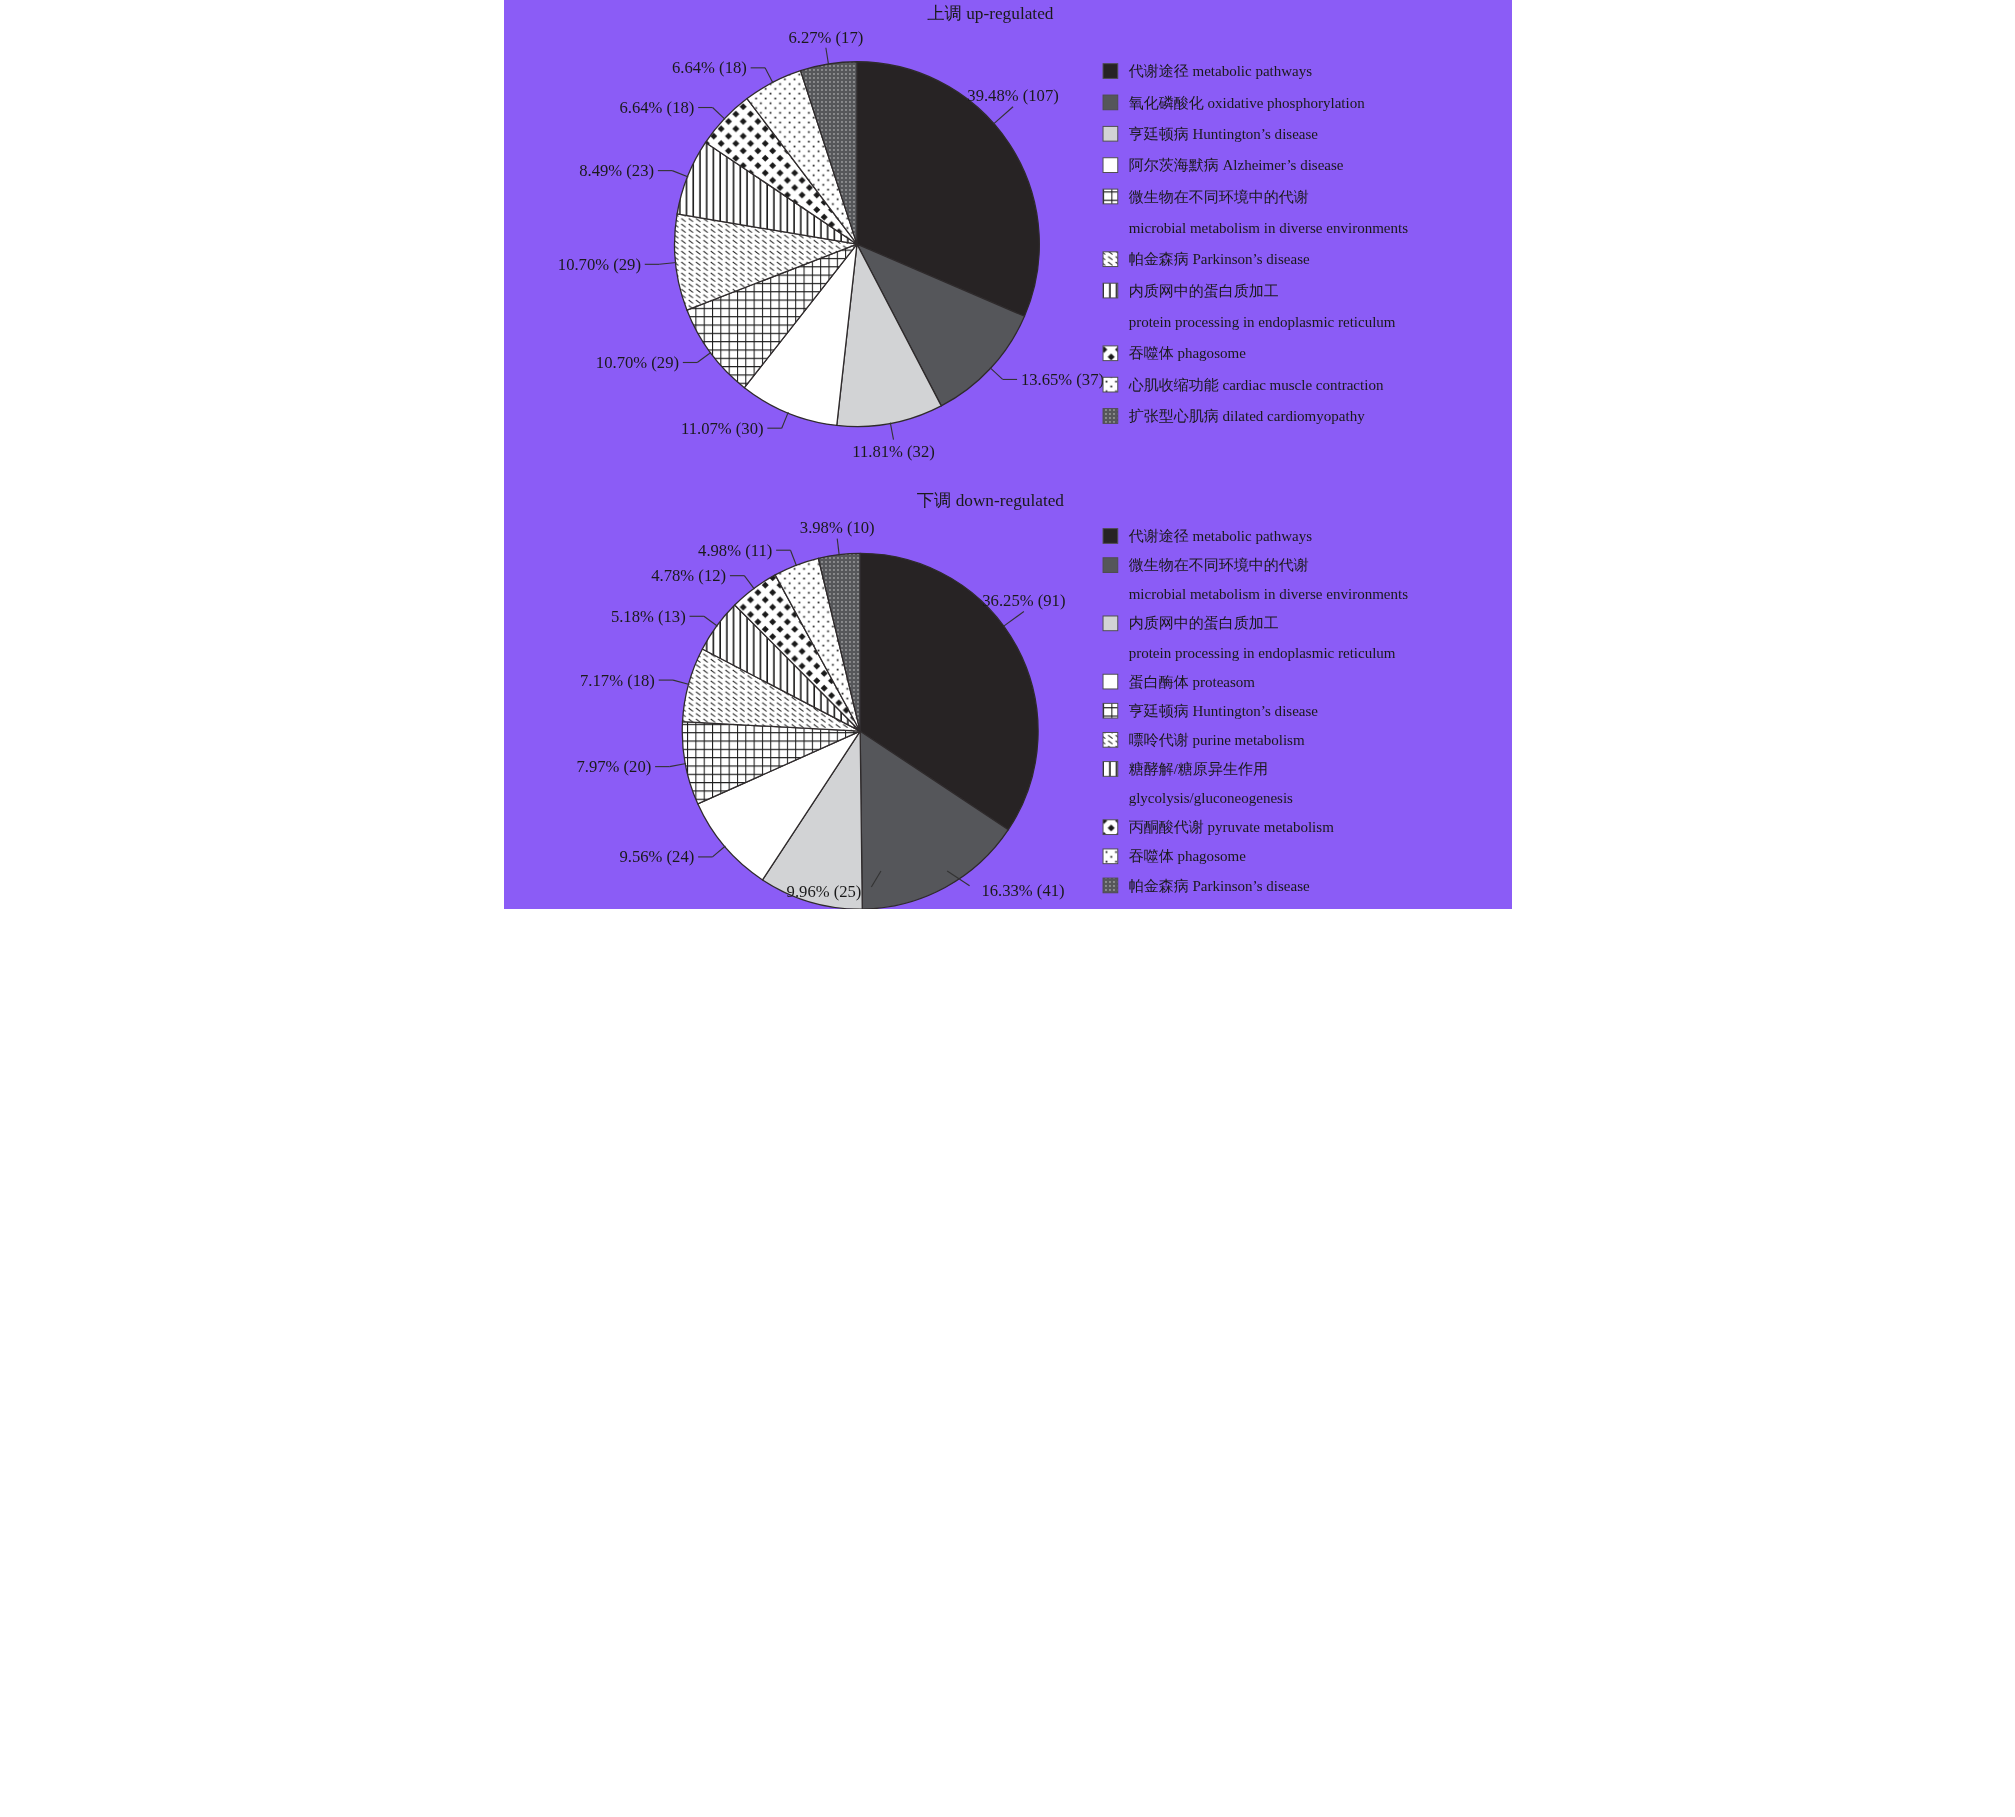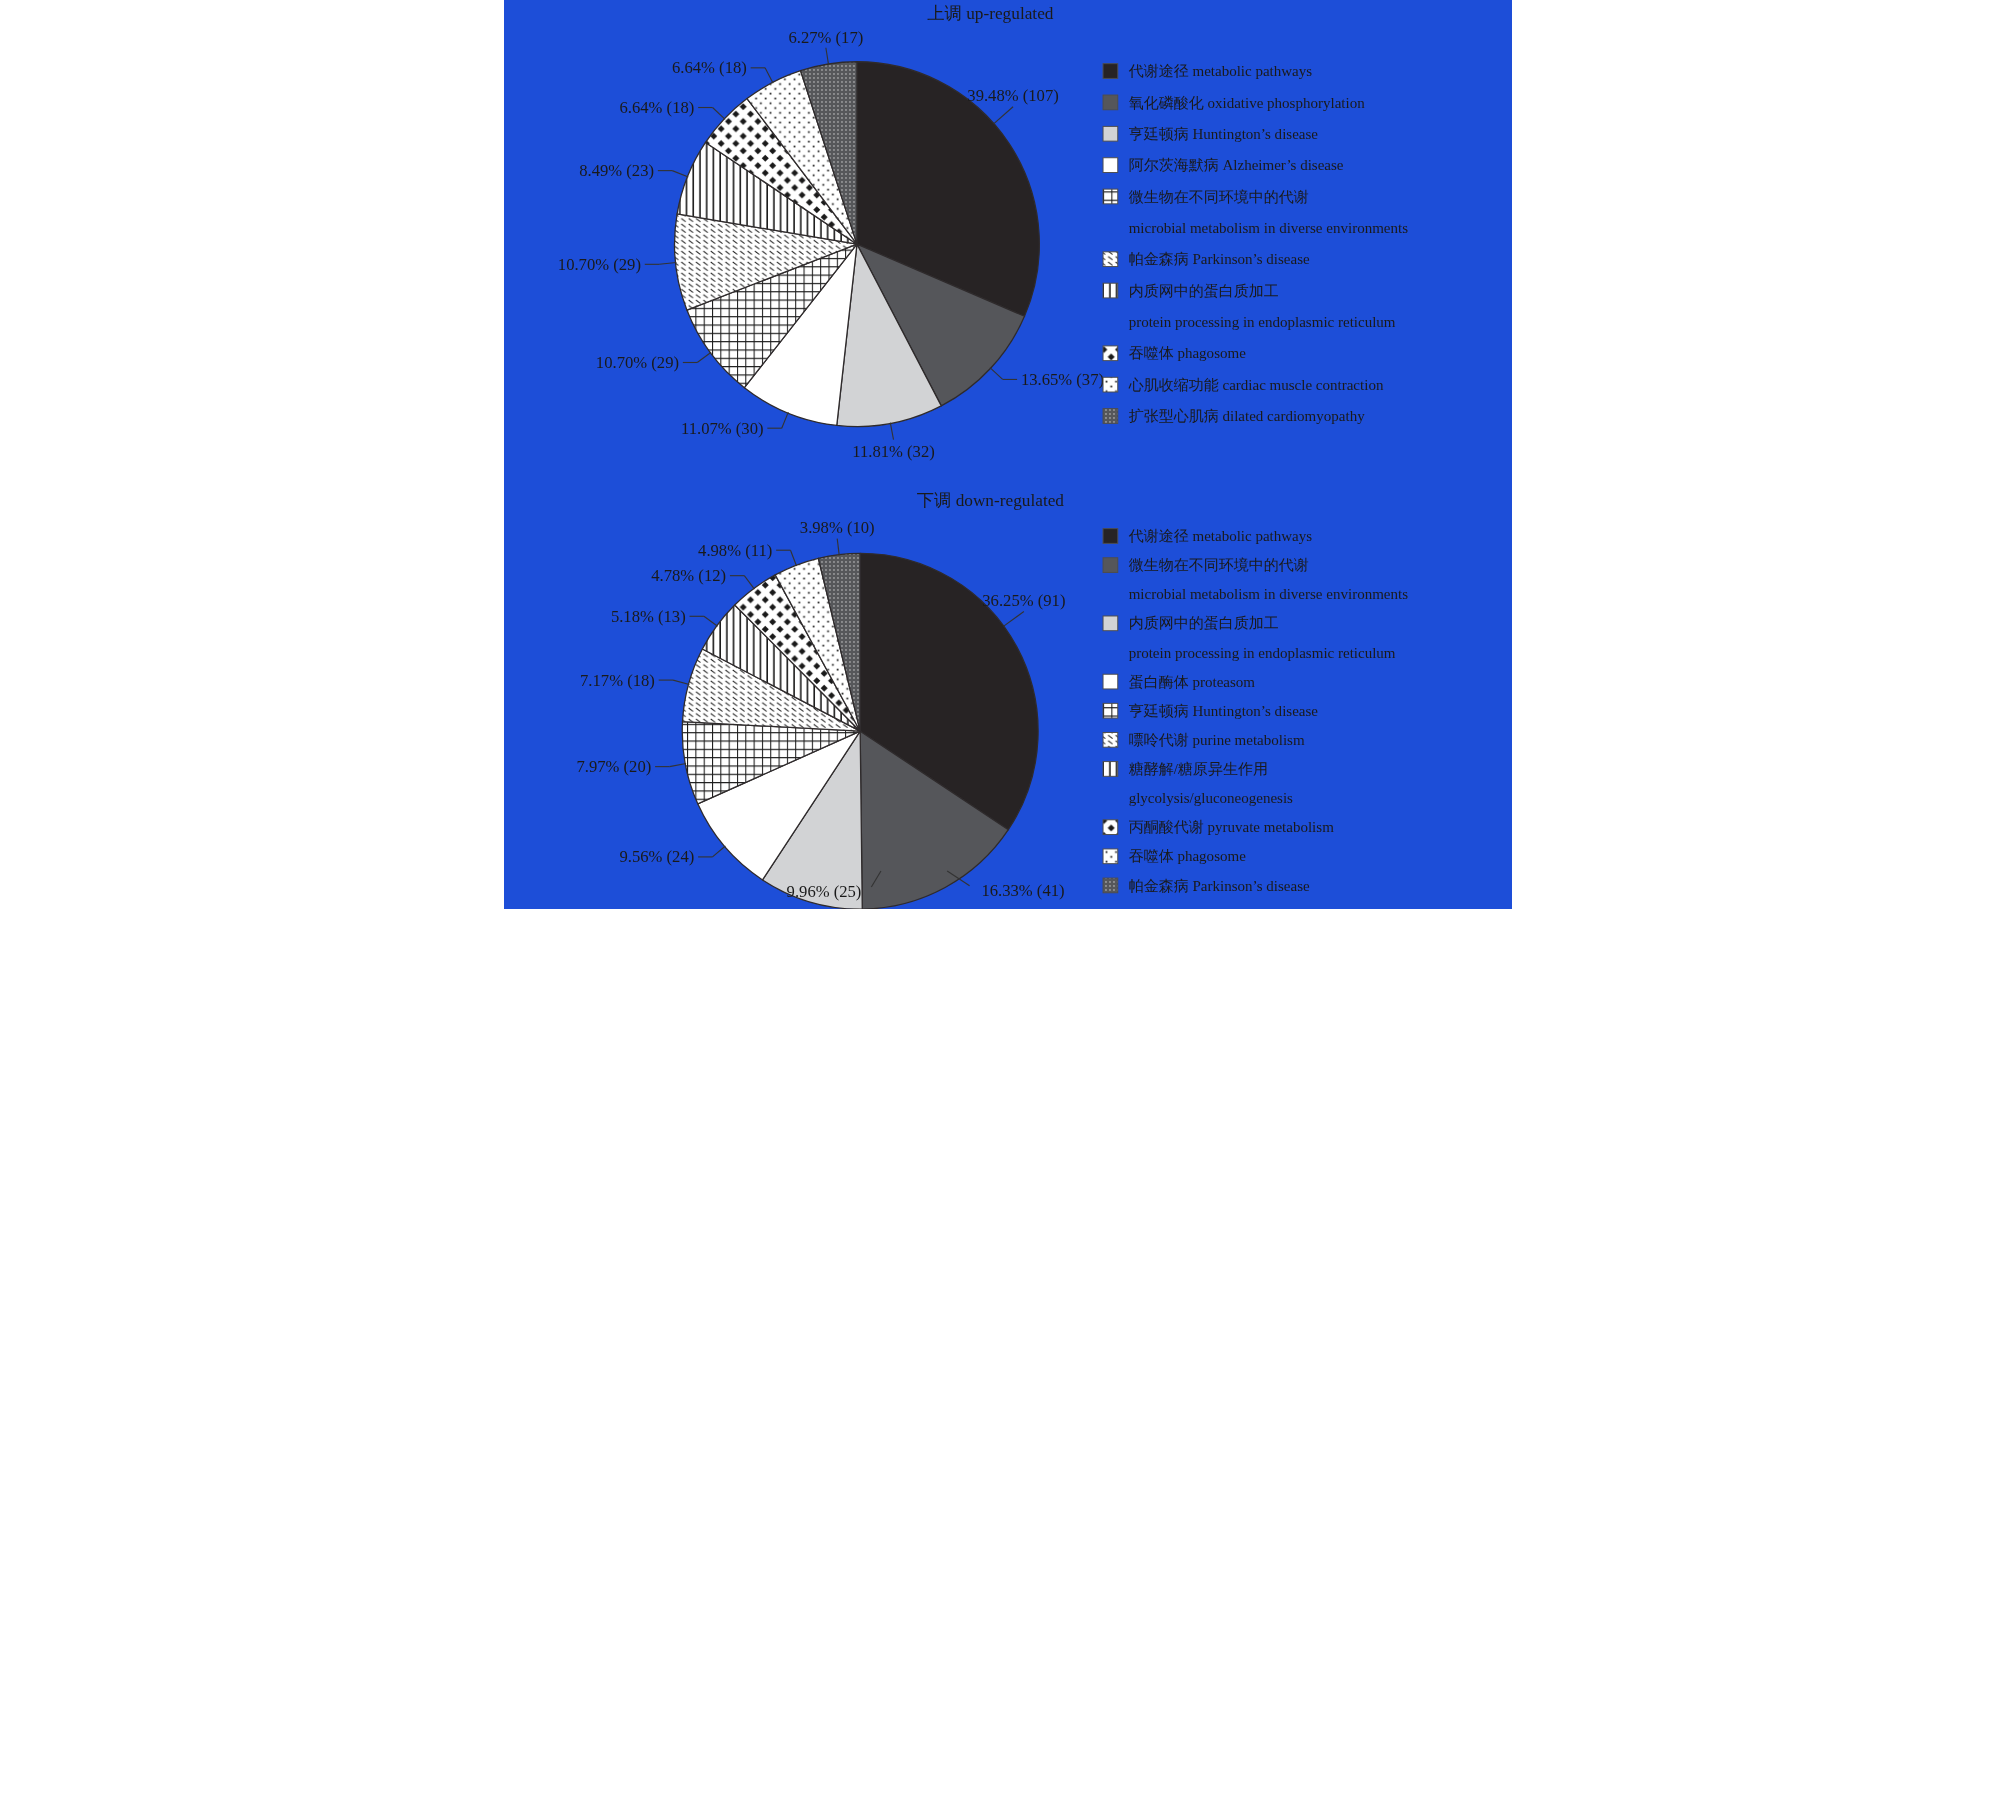--- a/index.html
+++ b/index.html
@@ -1,16 +1,16 @@
 <!DOCTYPE html>
 <html style="font-size:10.2px"><head>
 <meta charset="utf-8">
 <style>
   html,body{margin:0;padding:0;background:#ffffff;}
-  .stage{width:100%;max-width:1008px;margin:0 auto;background:#1d4ed8;}
+  .stage{width:100%;max-width:1008px;margin:0 auto;background:#8b5cf6;}
   svg{display:block;width:100%;height:auto;}
   text{font-family:"Liberation Serif","DejaVu Serif",serif;fill:#1a1a1a;}
   .chart-title{font-size:54px;}
 </style>
 </head>
 <body>
 
 <div class="stage">
   <svg id="fig" viewBox="0 0 3150 2841" xmlns="http://www.w3.org/2000/svg">
     <defs>

